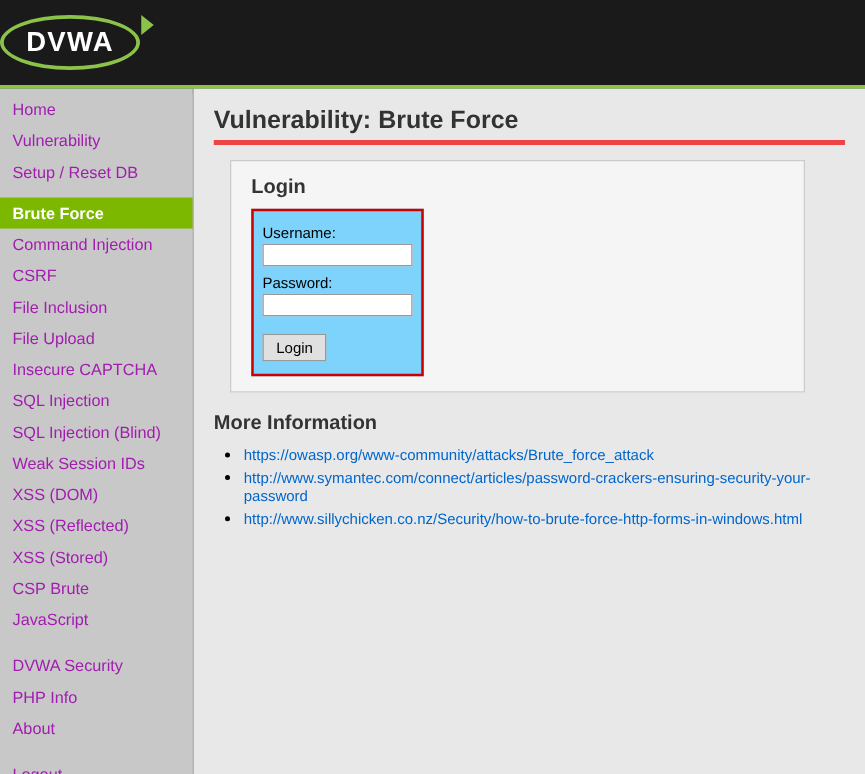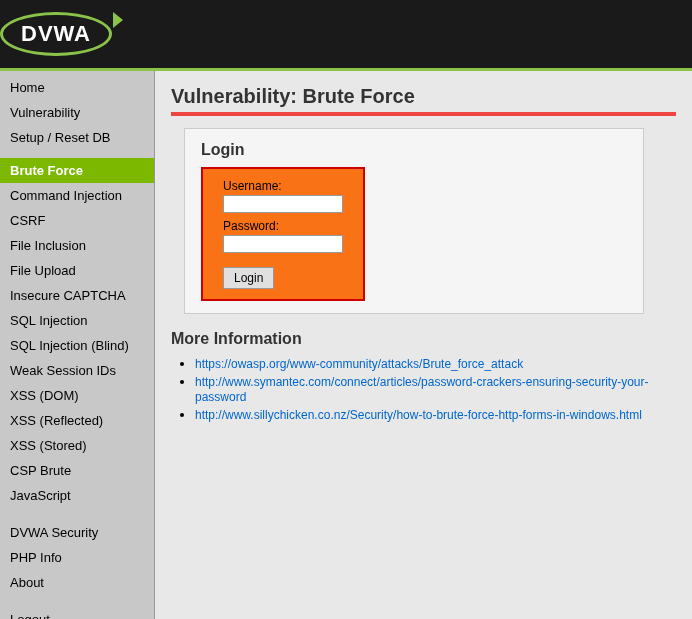--- a/index.html
+++ b/index.html
@@ -41,21 +41,21 @@
     #sidebar {
       width: 155px;
       background: #c8c8c8;
       border-right: 1px solid #999;
       flex-shrink: 0;
       padding: 4px 0;
     }
     .nav-item {
       display: block;
       padding: 5px 10px;
-      color: #000000;
+      color: #a21caf;
       text-decoration: none;
       font-size: 13px;
       cursor: pointer;
       background: #c8c8c8;
       border: none;
       width: 100%;
       text-align: left;
     }
     .nav-item.active {
       background: #7cb800;
@@ -95,23 +95,23 @@
       max-width: 460px;
       margin-left: 13px;
     }
     .login-box h2 {
       font-size: 15px;
       font-weight: bold;
       margin-bottom: 10px;
     }
     .login-inner {
       border: 2px solid #cc0000;
-      padding: 10px 20px;
+      padding: 10px 7px;
       display: inline-block;
-      background: #f97316;
+      background: #7dd3fc;
     }
     .form-row {
       margin-bottom: 6px;
     }
     .form-row label {
       display: block;
       font-size: 12px;
       margin-bottom: 2px;
     }
     .form-row input[type="text"],

